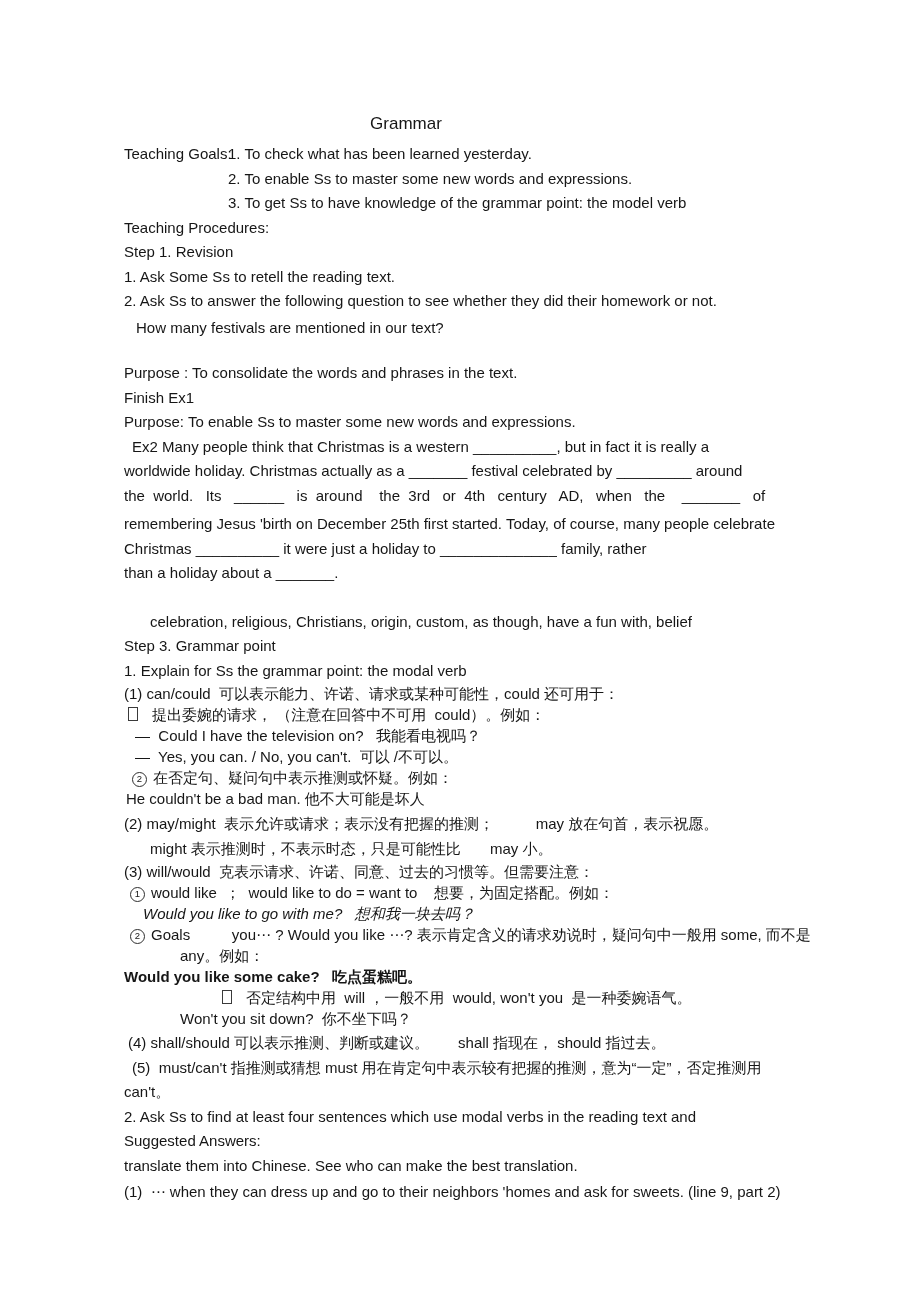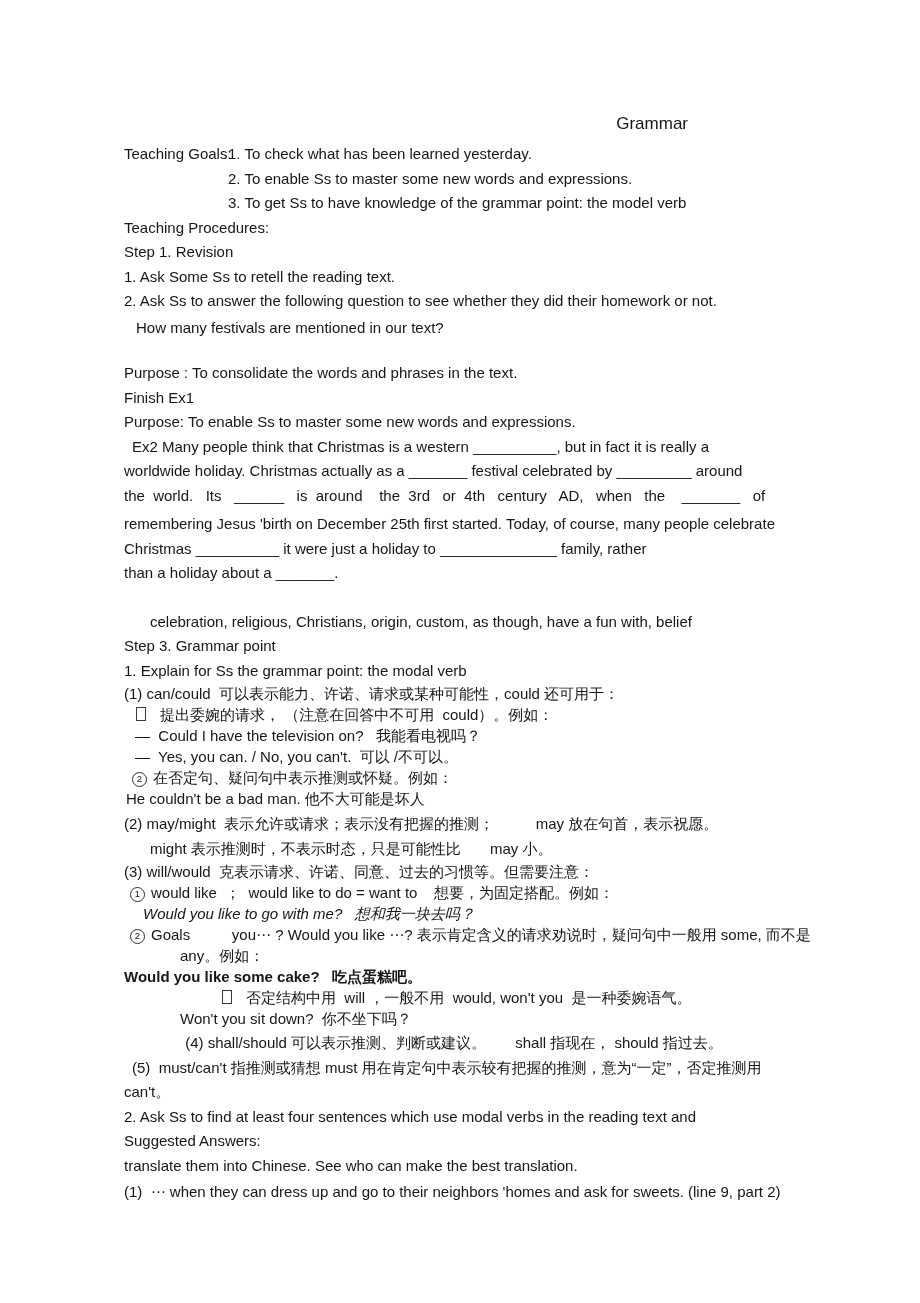--- a/index.html
+++ b/index.html
@@ -4,31 +4,31 @@
 <style>
   html,body{margin:0;padding:0;background:#ffffff;}
   .page{
     width:920px;min-height:1303px;box-sizing:border-box;
     background:#ffffff;color:#161616;
     font-family:"Liberation Sans","DejaVu Sans",sans-serif;
     font-size:15px;
     padding:110px 140px 40px 124px;
     overflow:hidden;
   }
-  .title{height:32px;line-height:28px;text-align:right;font-size:17px;padding-right:92px;white-space:pre;}
+  .title{height:32px;line-height:28px;text-align:center;font-size:17px;padding-right:92px;white-space:pre;}
   .ln{height:24.5px;line-height:24.5px;white-space:pre;}
   .t{height:21px;line-height:21px;white-space:pre;}
   .gap{height:21px;}
   .gap24{height:24px;}
   .glabel{display:inline-block;width:104px;}
   .tofu{display:inline-block;width:8px;height:12px;border:1px solid #3a3a3a;margin-right:14px;vertical-align:-1px;}
   .circ{display:inline-block;width:13px;height:13px;line-height:12.5px;border:1px solid #2e2e2e;border-radius:50%;
         font-size:9.5px;text-align:center;vertical-align:1px;margin-right:6px;}
-  .ml2{margin-left:2px;}.ml4{margin-left:4px;text-align:center;}.ml6{margin-left:6px;}.ml8{margin-left:8px;}
-  .ml11{margin-left:11px;}.ml12{margin-left:12px;}.ml16{margin-left:12px;}.ml19{margin-left:19px;font-style:italic;}
+  .ml2{margin-left:2px;}.ml4{margin-left:4px;}.ml6{margin-left:6px;}.ml8{margin-left:8px;}
+  .ml11{margin-left:11px;}.ml12{margin-left:12px;}.ml16{margin-left:4px;}.ml19{margin-left:19px;font-style:italic;}
   .ml26{margin-left:26px;}.ml86{font-weight:bold;}.ml89{margin-left:56px;}.ml90{margin-left:56px;}
   .ml98{margin-left:98px;}
   .mt2{margin-top:2px;}.mt3{margin-top:3px;}.mt4{margin-top:4px;}
 </style>
 </head>
 <body>
 
 <div class="page">
 
   <div class="title">Grammar</div>

